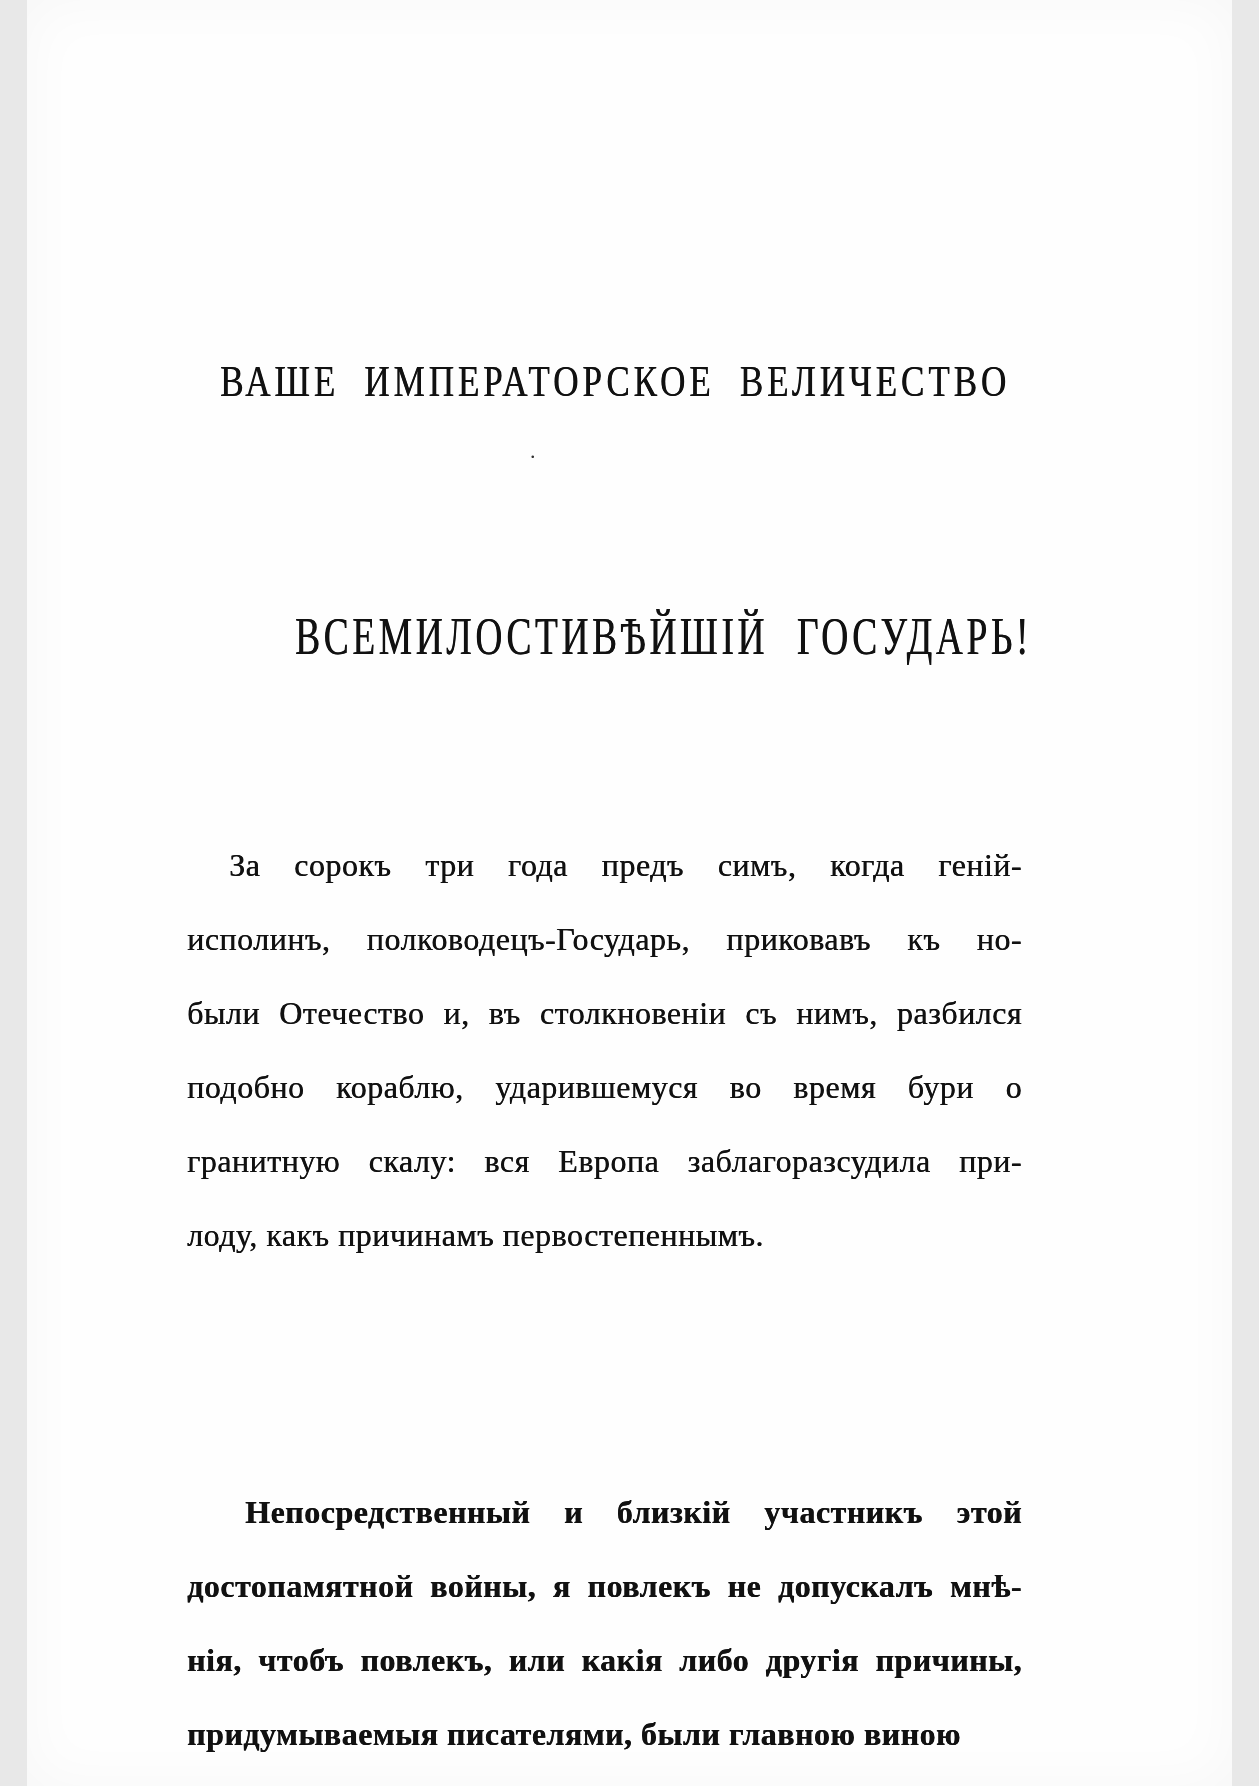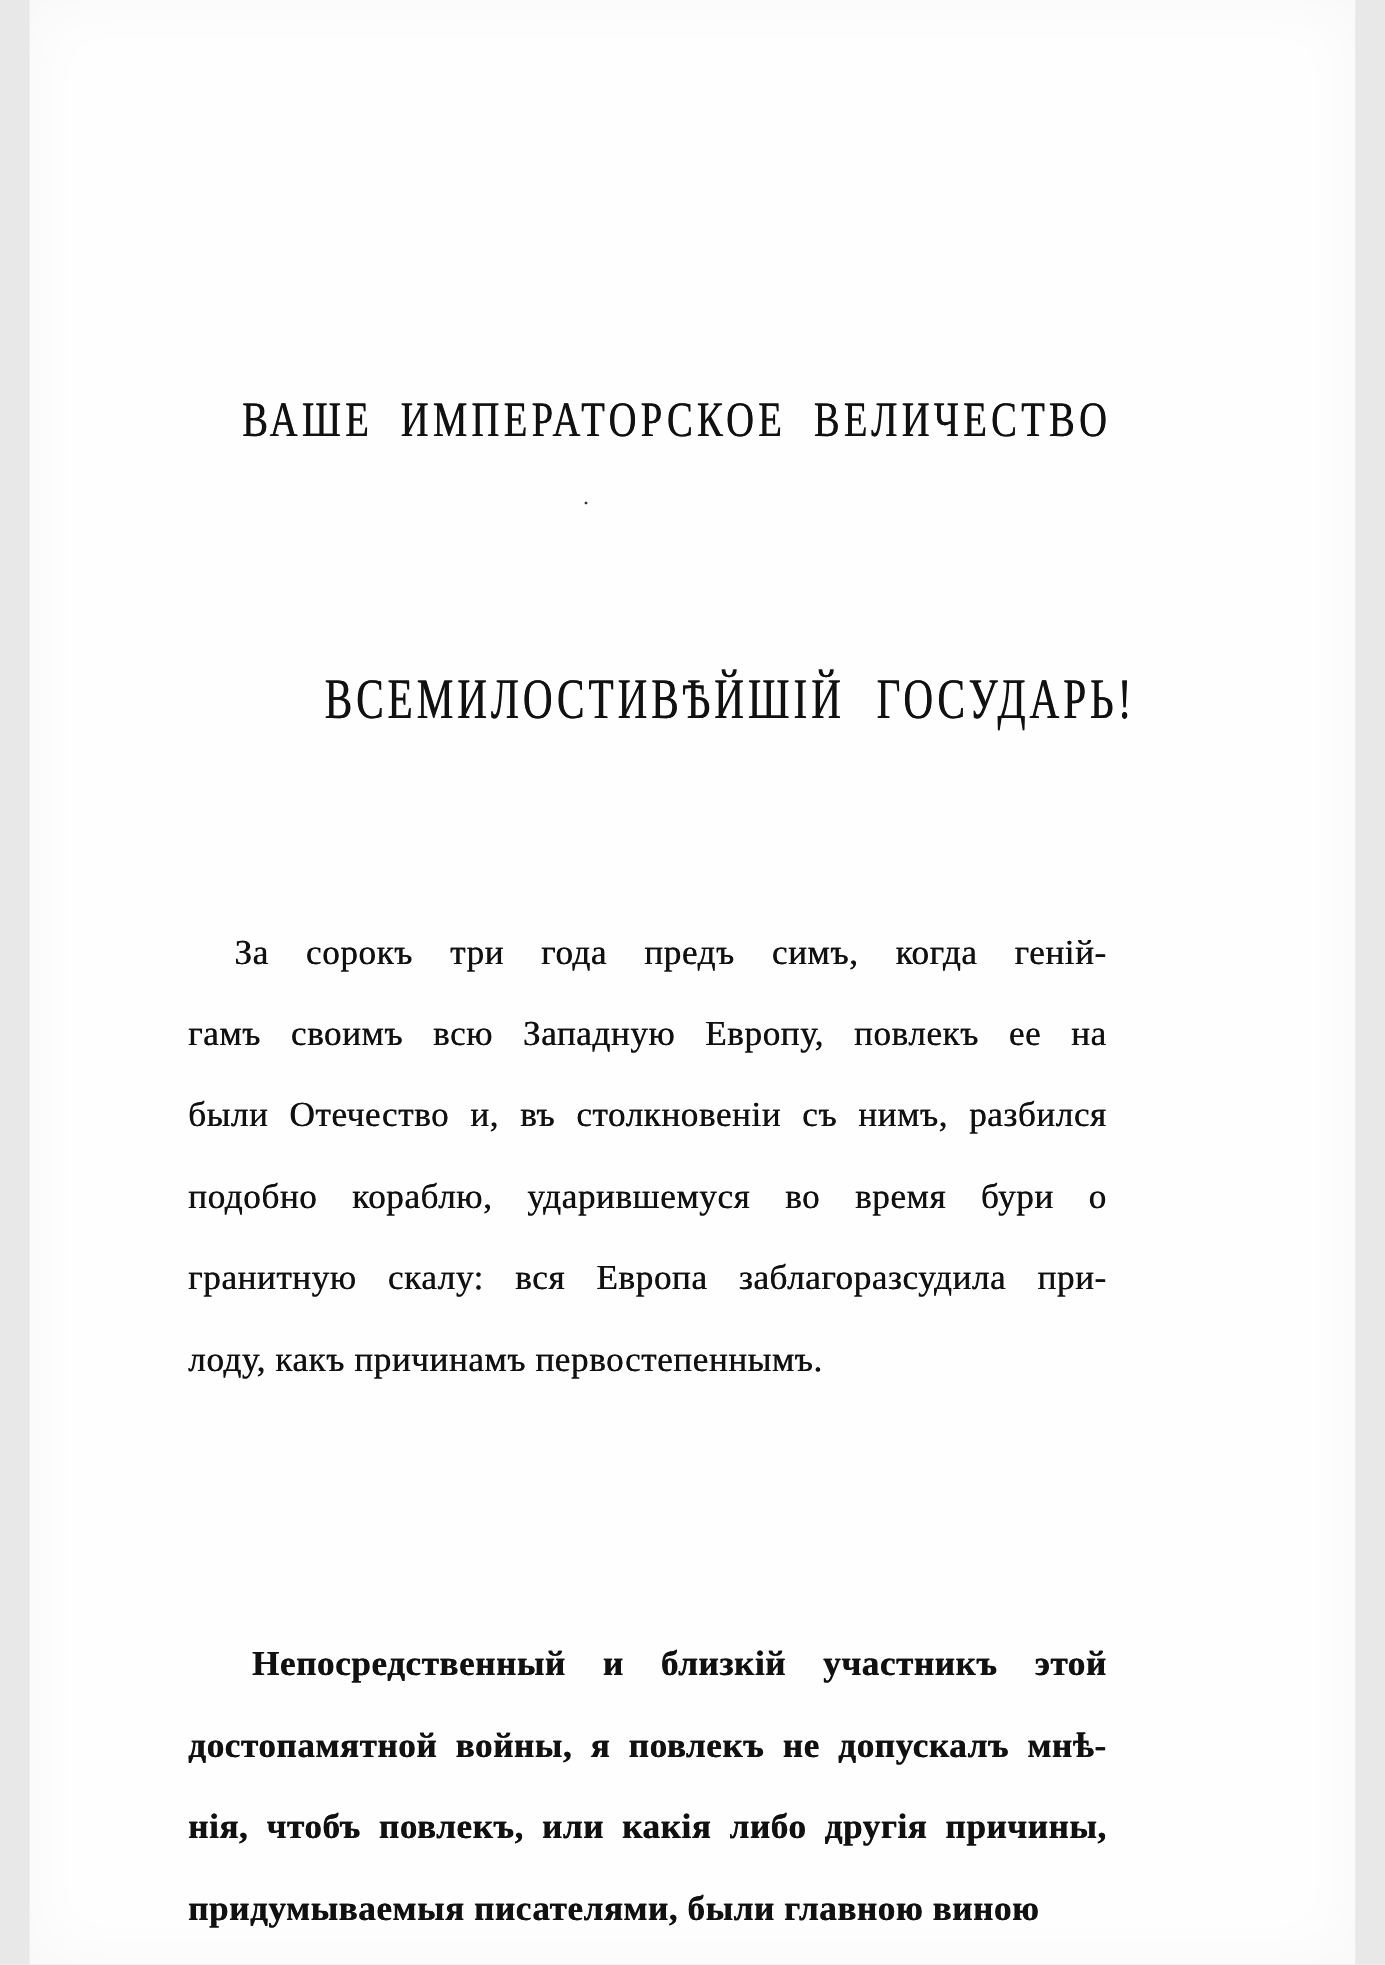--- a/index.html
+++ b/index.html
@@ -51,21 +51,21 @@
   }
   .scan-dot {
     position: absolute;
     left: 503px;
     top: 438px;
     font-size: 22px;
     color: #333;
   }
   .para {
     position: absolute;
-    left: 144px;
+    left: 160px;
     width: 835px;
     font-size: 32px;
     line-height: 74px;
     letter-spacing: 0.5px;
     text-shadow: 0.4px 0 0 currentColor;
   }
   .p1 { top: 828px; }
   .p2 { top: 1475px; font-weight: bold; }
   .line {
     text-align: justify;
@@ -86,21 +86,21 @@
 <div class="page">
 
   <div class="h1">ВАШЕ ИМПЕРАТОРСКОЕ ВЕЛИЧЕСТВО</div>
 
   <div class="scan-dot">.</div>
 
   <div class="h2">ВСЕМИЛОСТИВѢЙШІЙ ГОСУДАРЬ!</div>
 
   <div class="para p1">
     <div class="line first-line">За сорокъ три года предъ симъ, когда геній-</div>
-    <div class="line">гамъ своимъ всю Западную Европу, повлекъ ее на</div>
+    <div class="line">исполинъ, полководецъ-Государь, приковавъ къ но-</div>
     <div class="line">были Отечество и, въ столкновеніи съ нимъ, разбился</div>
     <div class="line">подобно кораблю, ударившемуся во время бури о</div>
     <div class="line">гранитную скалу: вся Европа заблагоразсудила при-</div>
     <div class="line last-line">лоду, какъ причинамъ первостепеннымъ.</div>
   </div>
 
   <div class="para p2">
     <div class="line first-line">Непосредственный и близкій участникъ этой</div>
     <div class="line">достопамятной войны, я повлекъ не допускалъ мнѣ-</div>
     <div class="line">нія, чтобъ повлекъ, или какія либо другія причины,</div>

